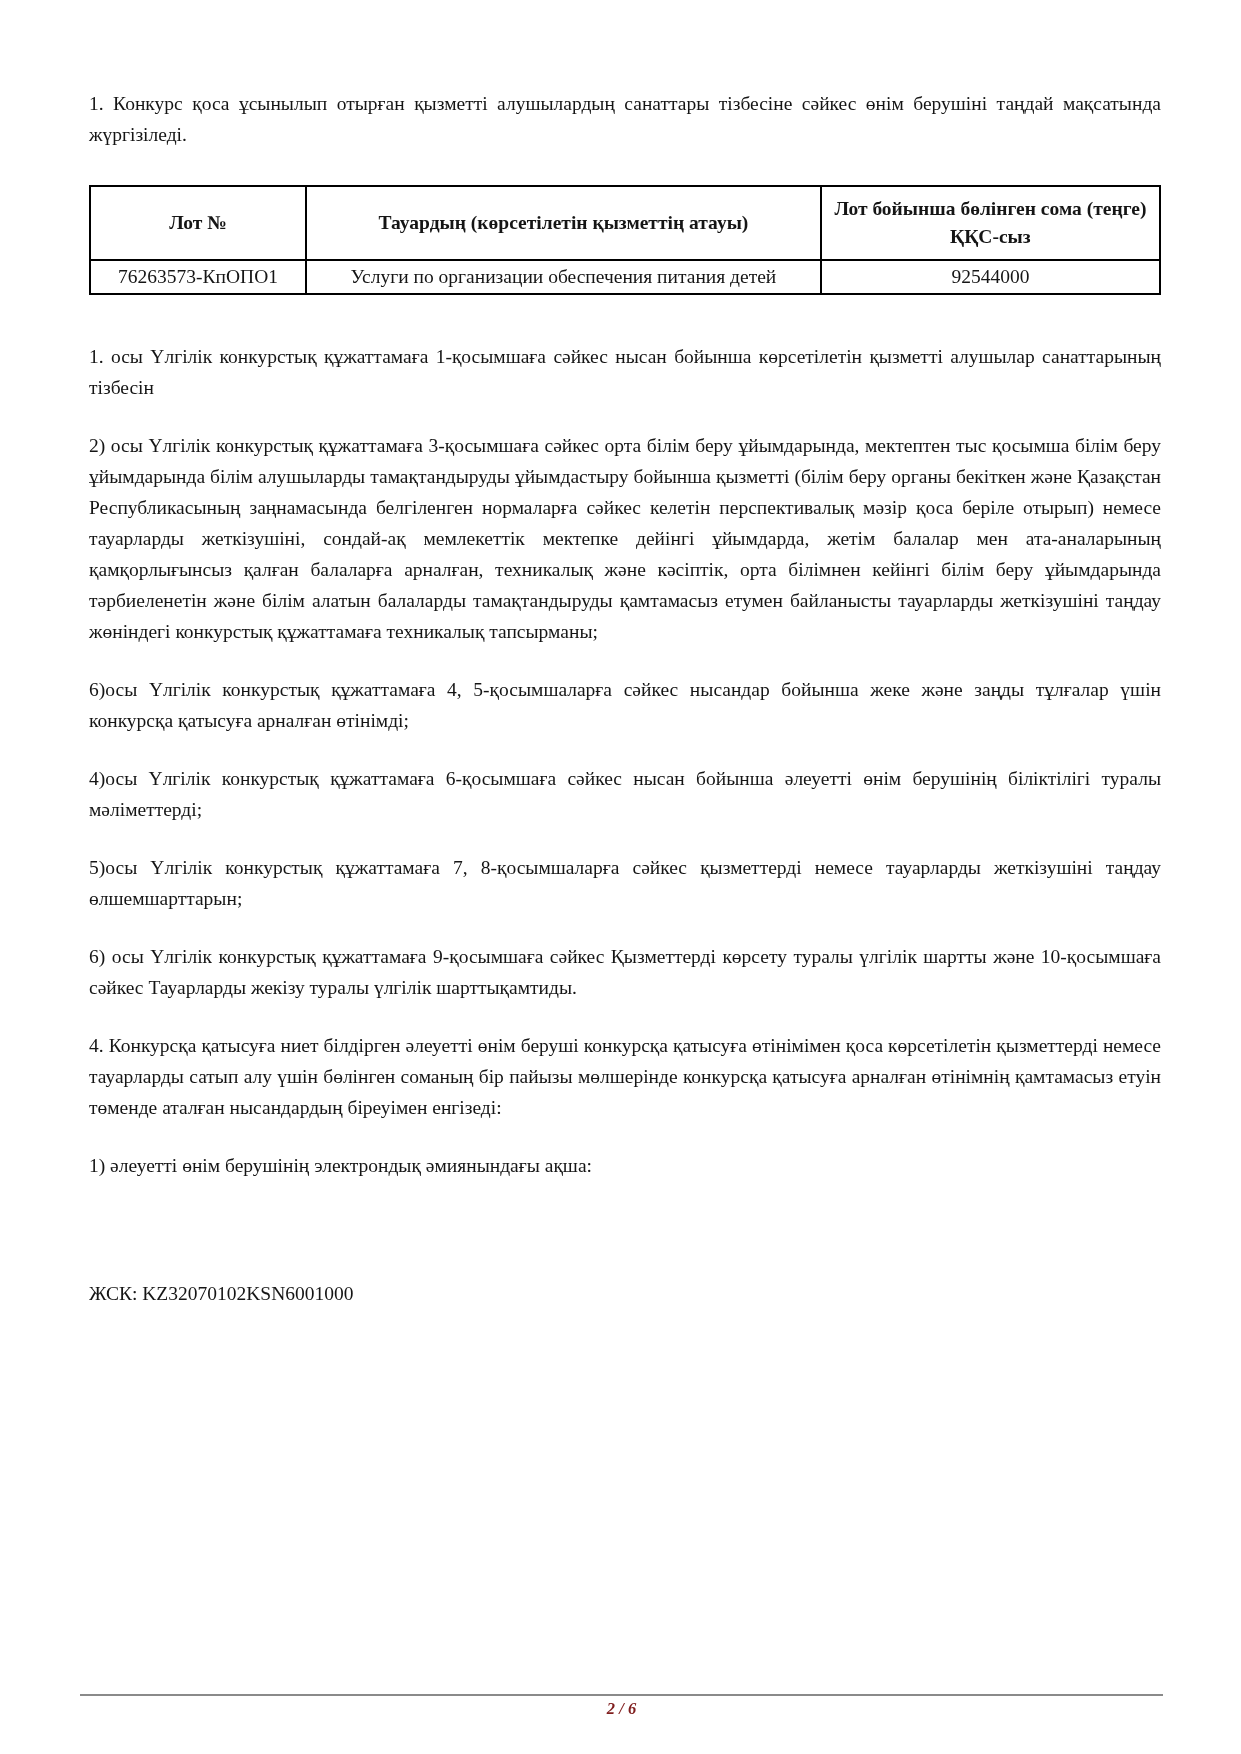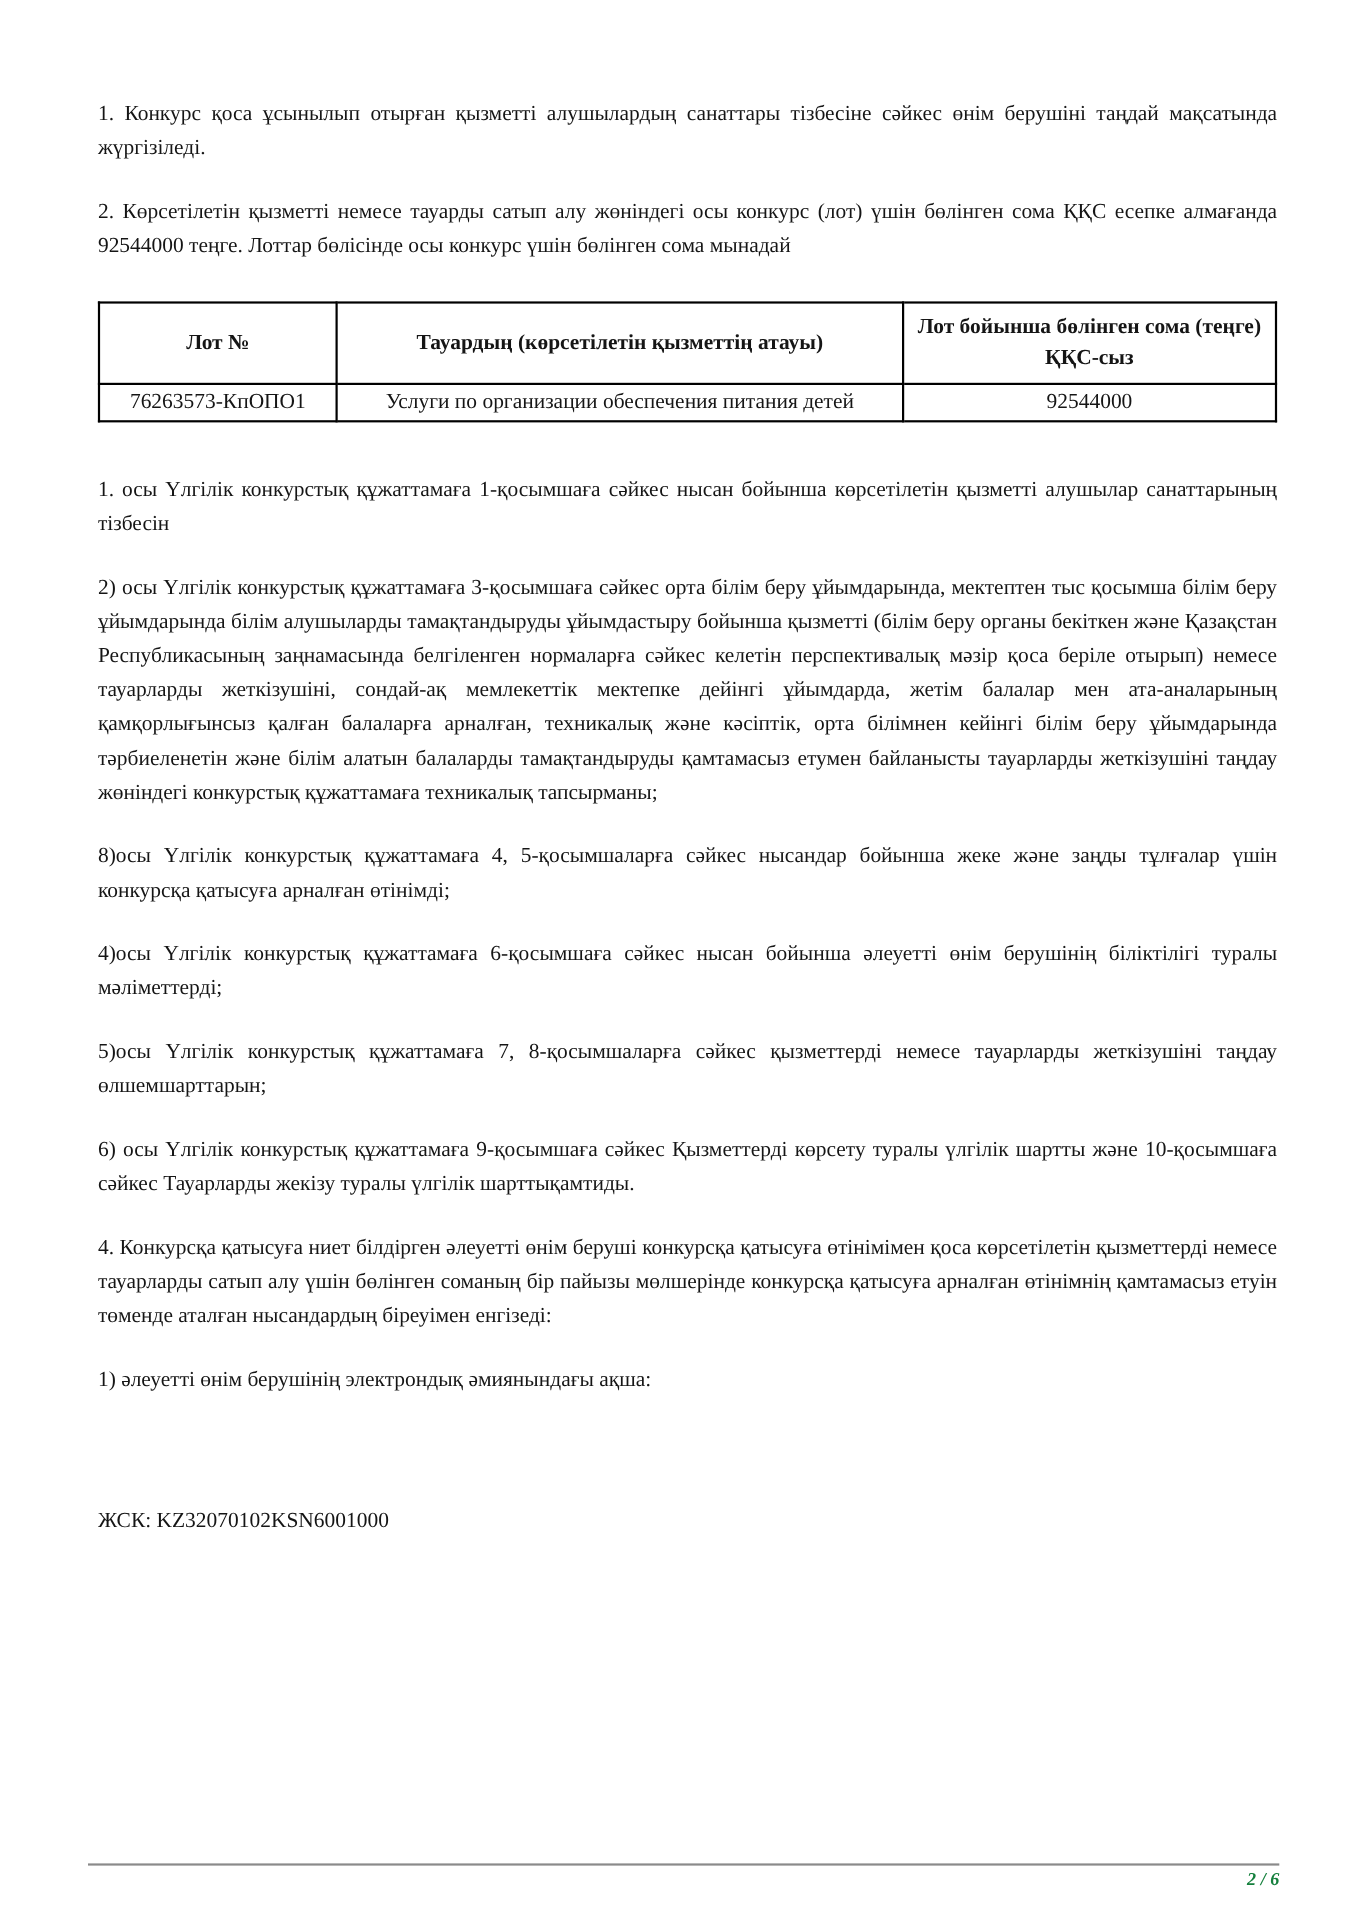--- a/index.html
+++ b/index.html
@@ -57,36 +57,35 @@
     position: absolute;
     left: 80px;
     right: 78px;
     top: 1694px;
   }
   .footer-rule {
     border-top: 2px solid #8a8a8a;
     height: 0;
   }
   .footer-pageno {
-    text-align: right;
+    text-align: center;
     font-size: 16.5px;
     font-weight: bold;
     font-style: italic;
     margin-top: 3px;
-    color: #15803d;
+    color: #7f1d1d;
   }
 </style>
 </head>
 <body>
 
 <div class="page">
 
   <p class="para">1. Конкурс қоса ұсынылып отырған қызметті алушылардың санаттары тізбесіне сәйкес өнім берушіні таңдай мақсатында жүргізіледі.</p>
 
-  <p class="para">2. Көрсетілетін қызметті немесе тауарды сатып алу жөніндегі осы конкурс (лот) үшін бөлінген сома ҚҚС есепке алмағанда 92544000 теңге. Лоттар бөлісінде осы конкурс үшін бөлінген сома мынадай</p>
 
   <div class="gap-before-table"></div>
 
   <table class="lot-table">
     <colgroup>
         <col class="c1">
         <col class="c2">
         <col class="c3">
       </colgroup>
     <thead>
@@ -105,21 +104,21 @@
     </tbody>
   </table>
 
   <div class="after-table-gap"></div>
 
 
   <p class="para">1. осы Үлгілік конкурстық құжаттамаға 1-қосымшаға сәйкес нысан бойынша көрсетілетін қызметті алушылар санаттарының тізбесін</p>
 
   <p class="para">2) осы Үлгілік конкурстық құжаттамаға 3-қосымшаға сәйкес орта білім беру ұйымдарында, мектептен тыс қосымша білім беру ұйымдарында білім алушыларды тамақтандыруды ұйымдастыру бойынша қызметті (білім беру органы бекіткен және Қазақстан Республикасының заңнамасында белгіленген нормаларға сәйкес келетін перспективалық мәзір қоса беріле отырып) немесе тауарларды жеткізушіні, сондай-ақ мемлекеттік мектепке дейінгі ұйымдарда, жетім балалар мен ата-аналарының қамқорлығынсыз қалған балаларға арналған, техникалық және кәсіптік, орта білімнен кейінгі білім беру ұйымдарында тәрбиеленетін және білім алатын балаларды тамақтандыруды қамтамасыз етумен байланысты тауарларды жеткізушіні таңдау жөніндегі конкурстық құжаттамаға техникалық тапсырманы;</p>
 
-  <p class="para">8)осы Үлгілік конкурстық құжаттамаға 4, 5-қосымшаларға сәйкес нысандар бойынша жеке және заңды тұлғалар үшін конкурсқа қатысуға арналған өтінімді;</p>
+  <p class="para">6)осы Үлгілік конкурстық құжаттамаға 4, 5-қосымшаларға сәйкес нысандар бойынша жеке және заңды тұлғалар үшін конкурсқа қатысуға арналған өтінімді;</p>
 
   <p class="para">4)осы Үлгілік конкурстық құжаттамаға 6-қосымшаға сәйкес нысан бойынша әлеуетті өнім берушінің біліктілігі туралы мәліметтерді;</p>
 
   <p class="para">5)осы Үлгілік конкурстық құжаттамаға 7, 8-қосымшаларға сәйкес қызметтерді немесе тауарларды жеткізушіні таңдау өлшемшарттарын;</p>
 
   <p class="para">6) осы Үлгілік конкурстық құжаттамаға 9-қосымшаға сәйкес Қызметтерді көрсету туралы үлгілік шартты және 10-қосымшаға сәйкес Тауарларды жекізу туралы үлгілік шарттықамтиды.</p>
 
   <p class="para">4. Конкурсқа қатысуға ниет білдірген әлеуетті өнім беруші конкурсқа қатысуға өтінімімен қоса көрсетілетін қызметтерді немесе тауарларды сатып алу үшін бөлінген соманың бір пайызы мөлшерінде конкурсқа қатысуға арналған өтінімнің қамтамасыз етуін төменде аталған нысандардың біреуімен енгізеді:</p>
 
   <p class="para no-just">1) әлеуетті өнім берушінің электрондық әмиянындағы ақша:</p>

